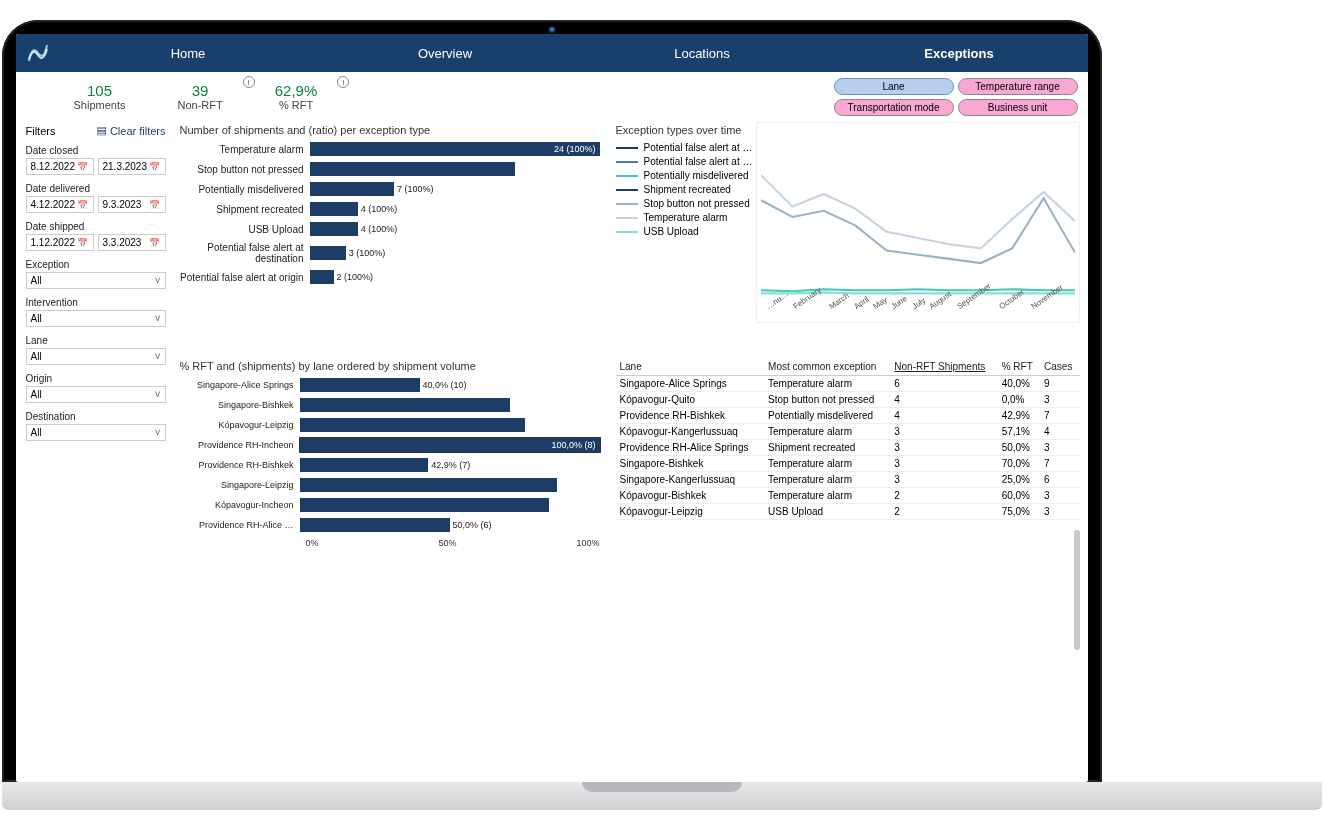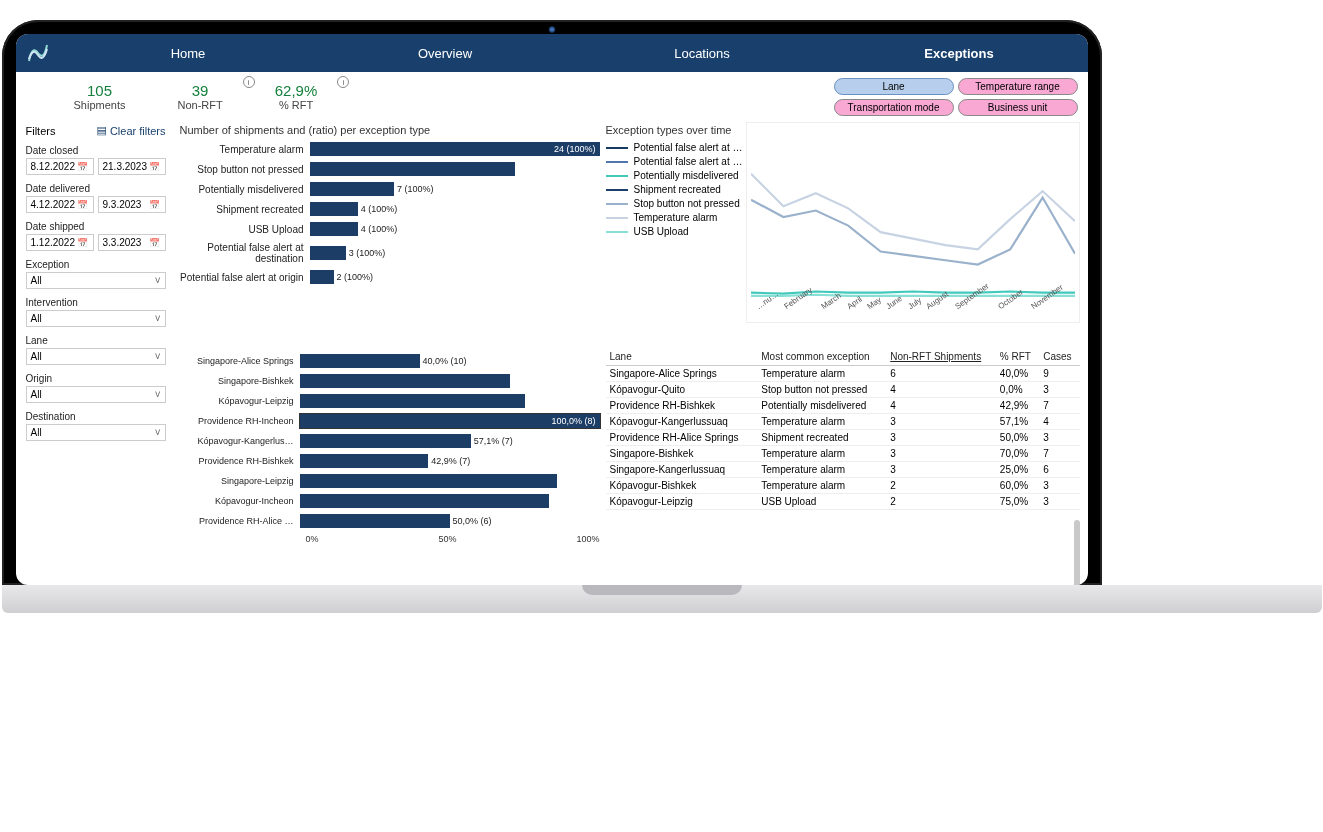--- a/index.html
+++ b/index.html
@@ -22,23 +22,23 @@
     box-shadow: inset 0 0 0 2px #222;
   }
   .camera {
     position: absolute;
     top: 6px; left: 50%; transform: translateX(-50%);
     width: 7px; height: 7px; border-radius: 50%;
     background: radial-gradient(circle,#3b6fb3 30%,#0a1a2e 70%);
   }
   .screen {
     background: #fff;
-    border-radius: 12px;
+    border-radius: 2px;
     overflow: hidden;
-    height: 551px;
+    height: 748px;
   }
   .laptop-base {
     width: 1320px;
     height: 28px;
     background: linear-gradient(#e8e8ea,#cfcfd2);
     border-radius: 0 0 6px 6px;
     margin: 0 auto;
     position: relative;
   }
   .laptop-base::before{
@@ -106,21 +106,21 @@
   .date-box, .select-box {
     border:1px solid #ccc; background:#fff;
     font-size:10px; padding:2px 4px; display:flex; align-items:center; justify-content:space-between;
     flex:1; cursor:pointer;
   }
   .cal-icon::after{content:"📅";font-size:9px;opacity:.7;}
   .select-box { margin-top:2px; }
   .chev::after{content:"˅"; color:#666; font-size:10px;}
 
   
-  .main { flex:1; padding:2px 8px 4px 4px; display:grid; grid-template-columns: 420px 1fr; grid-template-rows: 220px 1fr; gap:6px;}
+  .main { flex:1; padding:2px 8px 4px 4px; display:grid; grid-template-columns: 420px 1fr; grid-template-rows: 220px 1fr; gap:16px;}
   .panel-title { font-size:11px; color:#333; margin:2px 0 6px 0;}
 
   
   .bar-row { display:flex; align-items:center; margin:6px 0;}
   .bar-row .cat { width:130px; text-align:right; font-size:10px; color:#222; padding-right:6px;}
   .bar-wrap { flex:1; position:relative; height:14px; }
   .bar { position:absolute; left:0; top:0; height:14px; background:#1c3d66;}
   .bar-label { position:absolute; top:0; height:14px; line-height:14px; font-size:9px; }
   .bar-label.inside { color:#fff; right:4px;}
   .bar-label.outside { color:#222; }
@@ -384,20 +384,21 @@
                     <span>August</span>
                     <span>September</span>
                     <span>October</span>
                     <span>November</span>
                   </div>
             </div>
           </div>
         </div>
 
         <div class="chart3">
+          <div class="panel-title">% RFT and (shipments) by lane ordered by shipment volume</div>
           <div id="chart3-rows">
                 <div class="bar-row">
                   <div class="cat">Singapore-Alice Springs</div>
     <div class="bar-wrap">
                     <div class="bar" style="width:40%"></div>
     <div class="bar-label outside" style="left:41%;">40,0%  (10)</div>
                   </div>
                 </div>
                 <div class="bar-row">
                   <div class="cat">Singapore-Bishkek</div>
@@ -411,27 +412,20 @@
     <div class="bar-wrap">
                     <div class="bar" style="width:75%"></div>
     <div class="bar-label inside" style="">75,0%  (8)</div>
                   </div>
                 </div>
                 <div class="bar-row highlight">
                   <div class="cat">Providence RH-Incheon</div>
     <div class="bar-wrap">
                     <div class="bar" style="width:100%"></div>
     <div class="bar-label inside" style="">100,0%  (8)</div>
-                  </div>
-                </div>
-                <div class="bar-row">
-                  <div class="cat">Kópavogur-Kangerlus…</div>
-    <div class="bar-wrap">
-                    <div class="bar" style="width:57.1%"></div>
-    <div class="bar-label outside" style="left:58.1%;">57,1%  (7)</div>
                   </div>
                 </div>
                 <div class="bar-row">
                   <div class="cat">Providence RH-Bishkek</div>
     <div class="bar-wrap">
                     <div class="bar" style="width:42.9%"></div>
     <div class="bar-label outside" style="left:43.9%;">42,9%  (7)</div>
                   </div>
                 </div>
                 <div class="bar-row">

